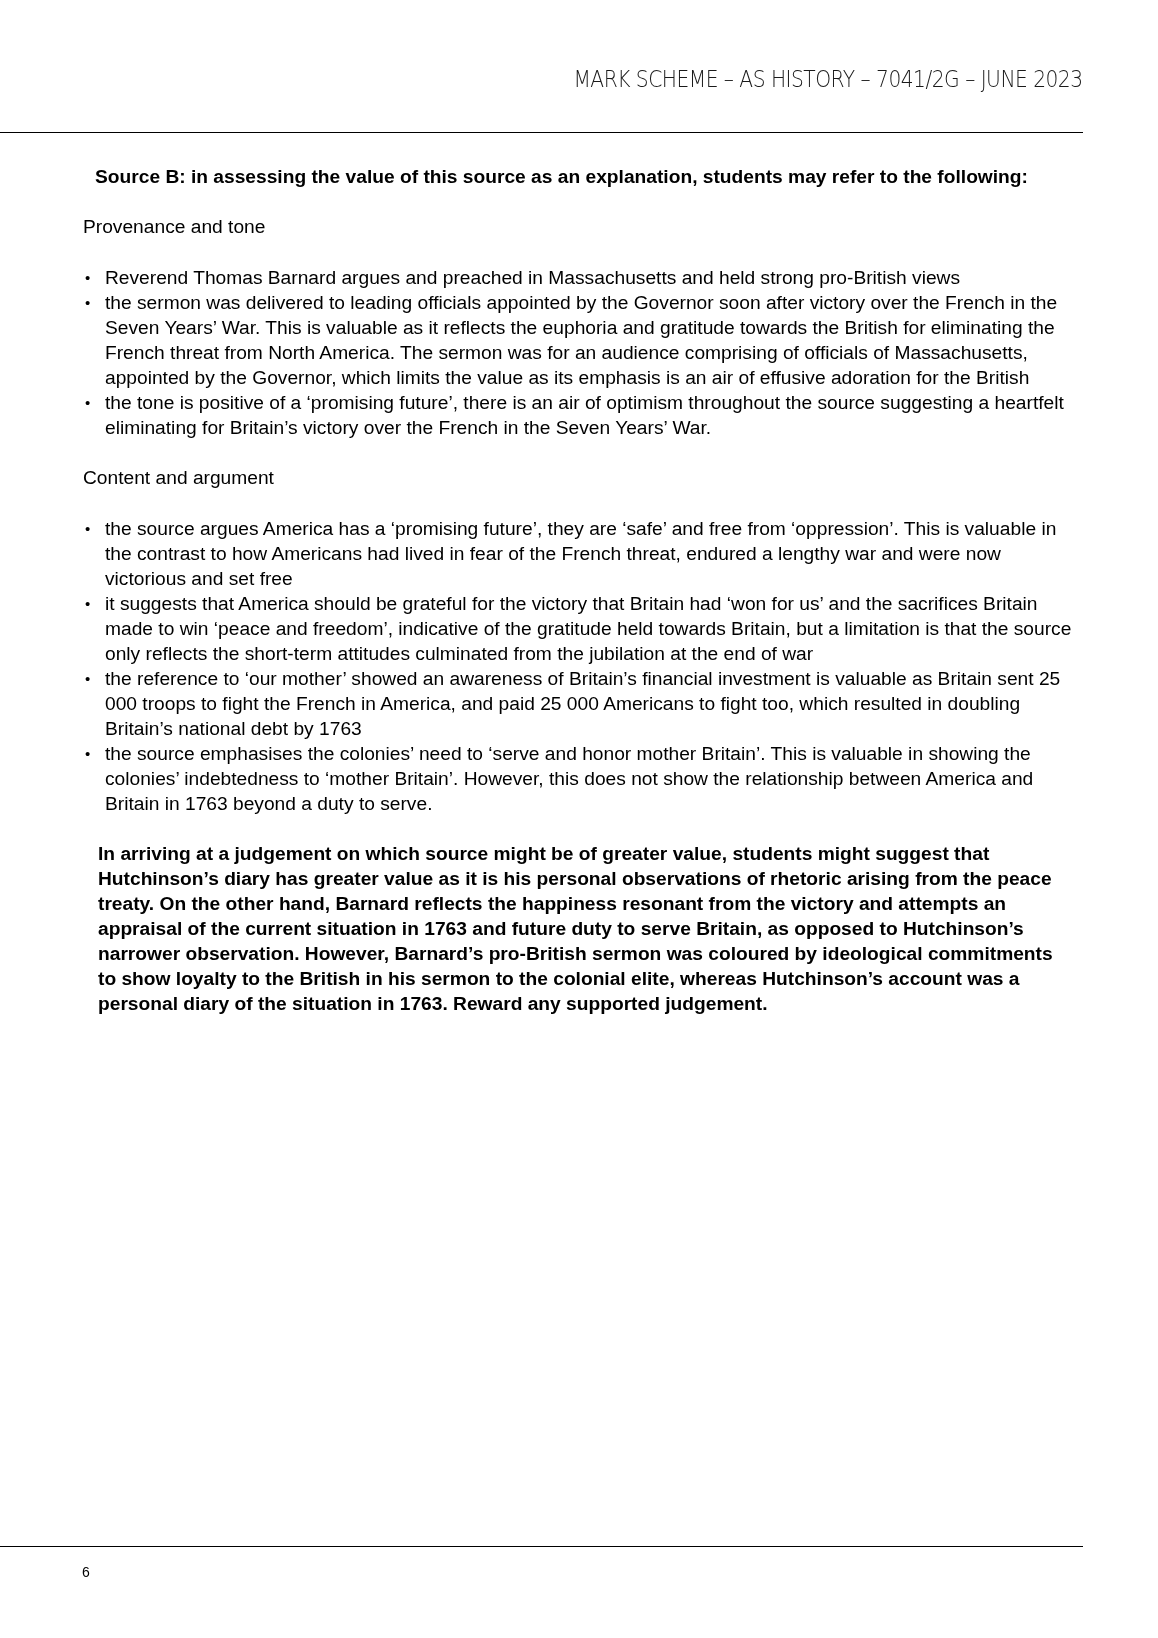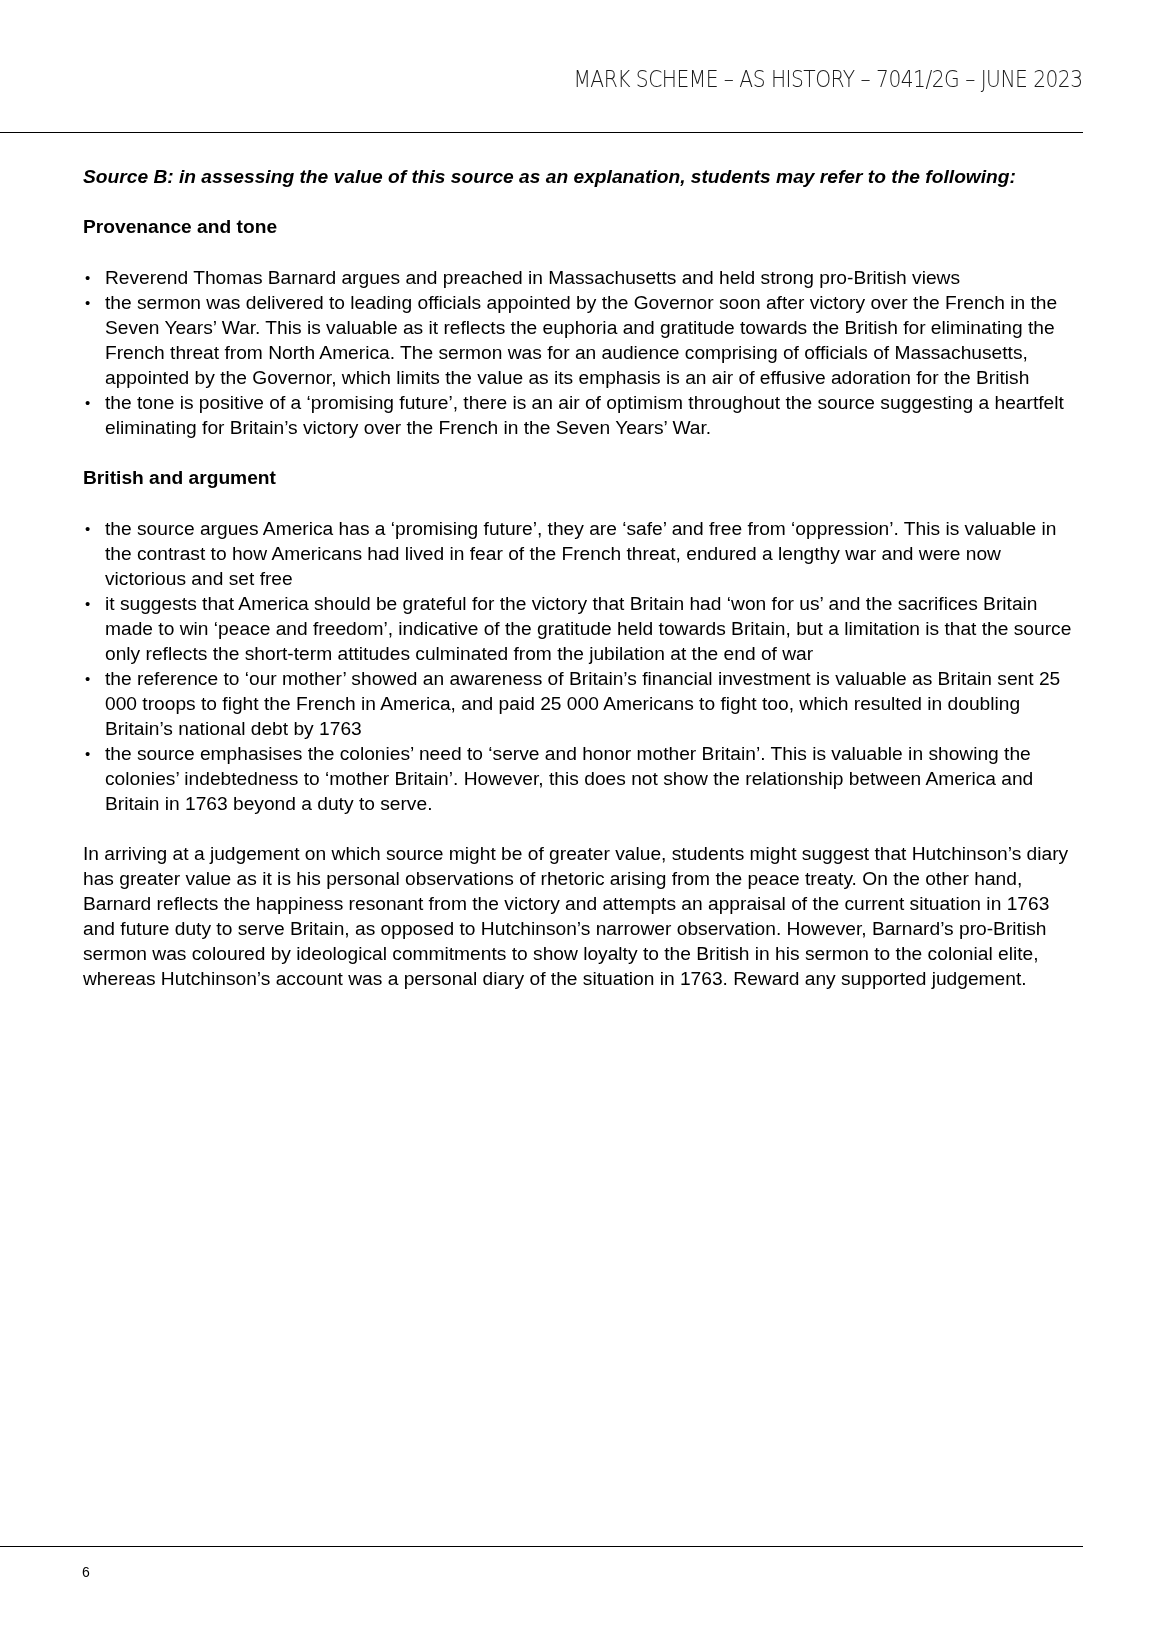--- a/index.html
+++ b/index.html
@@ -40,44 +40,44 @@
     .content {
       position: absolute;
       left: 83px;
       top: 164px;
       width: 1000px;
       font-size: 19.2px;
       line-height: 25px;
     }
     .intro-heading {
       font-weight: bold;
-      margin: 0 0 25px 0;
-      font-style: italic;
+      margin: 0 0 25px 12px;
     }
     .section-heading {
-      font-weight: bold;
+      font-weight: normal;
       margin: 1px 0 26px 0;
     }
     ul.bullets {
       list-style: none;
       margin: 0 0 25px 0;
       padding: 0;
     }
     ul.bullets li {
       position: relative;
       padding-left: 22px;
     }
     ul.bullets li .bullet {
       position: absolute;
       left: 2px;
       top: 0;
       font-size: 15px;
     }
     p.judgement {
-      margin: 0;
+      margin: 15px;
+      font-weight: bold;
     }
     .page-number {
       position: absolute;
       left: 82px;
       top: 1564px;
       font-size: 14px;
     }
   </style>
 </head>
 <body>
@@ -91,21 +91,21 @@
   <div>
     <div class="section-heading">Provenance and tone</div>
     <ul class="bullets">
       <li><span class="bullet">•</span><span>Reverend Thomas Barnard argues and preached in Massachusetts and held strong pro-British views</span></li>
       <li><span class="bullet">•</span><span>the sermon was delivered to leading officials appointed by the Governor soon after victory over the French in the Seven Years’ War. This is valuable as it reflects the euphoria and gratitude towards the British for eliminating the French threat from North America. The sermon was for an audience comprising of officials of Massachusetts, appointed by the Governor, which limits the value as its emphasis is an air of effusive adoration for the British</span></li>
       <li><span class="bullet">•</span><span>the tone is positive of a ‘promising future’, there is an air of optimism throughout the source suggesting a heartfelt eliminating for Britain’s victory over the French in the Seven Years’ War.</span></li>
     </ul>
   </div>
 
   <div>
-    <div class="section-heading">British and argument</div>
+    <div class="section-heading">Content and argument</div>
     <ul class="bullets">
       <li><span class="bullet">•</span><span>the source argues America has a ‘promising future’, they are ‘safe’ and free from ‘oppression’. This is valuable in the contrast to how Americans had lived in fear of the French threat, endured a lengthy war and were now victorious and set free</span></li>
       <li><span class="bullet">•</span><span>it suggests that America should be grateful for the victory that Britain had ‘won for us’ and the sacrifices Britain made to win ‘peace and freedom’, indicative of the gratitude held towards Britain, but a limitation is that the source only reflects the short-term attitudes culminated from the jubilation at the end of war</span></li>
       <li><span class="bullet">•</span><span>the reference to ‘our mother’ showed an awareness of Britain’s financial investment is valuable as Britain sent 25 000 troops to fight the French in America, and paid 25 000 Americans to fight too, which resulted in doubling Britain’s national debt by 1763</span></li>
       <li><span class="bullet">•</span><span>the source emphasises the colonies’ need to ‘serve and honor mother Britain’. This is valuable in showing the colonies’ indebtedness to ‘mother Britain’. However, this does not show the relationship between America and Britain in 1763 beyond a duty to serve.</span></li>
     </ul>
   </div>
 
   <p class="judgement">In arriving at a judgement on which source might be of greater value, students might suggest that Hutchinson’s diary has greater value as it is his personal observations of rhetoric arising from the peace treaty. On the other hand, Barnard reflects the happiness resonant from the victory and attempts an appraisal of the current situation in 1763 and future duty to serve Britain, as opposed to Hutchinson’s narrower observation. However, Barnard’s pro-British sermon was coloured by ideological commitments to show loyalty to the British in his sermon to the colonial elite, whereas Hutchinson’s account was a personal diary of the situation in 1763. Reward any supported judgement.</p>
 </div>

